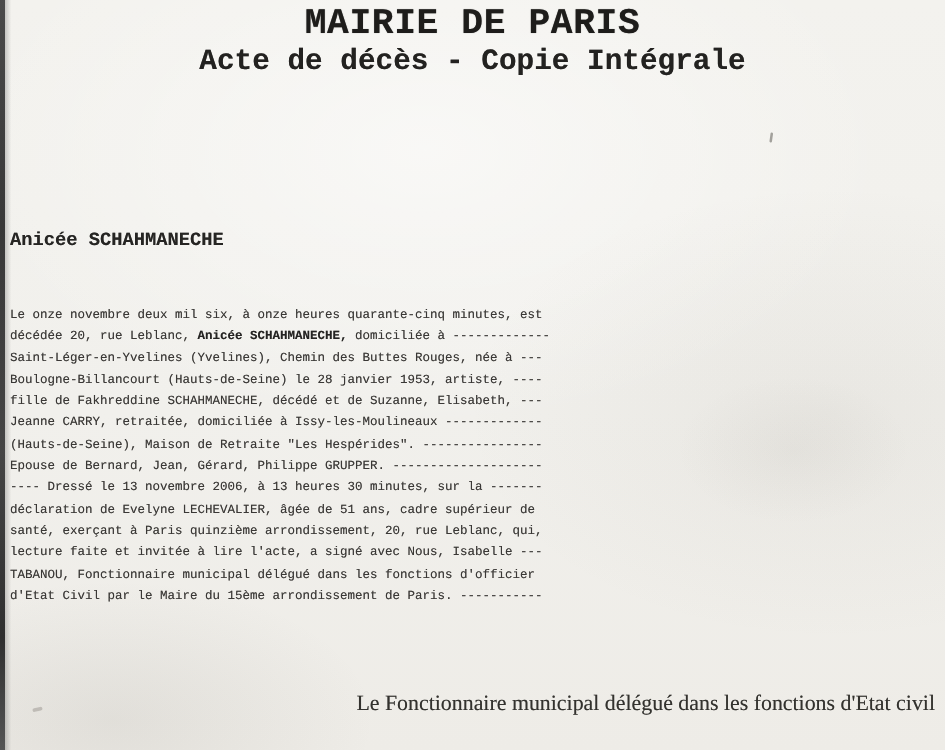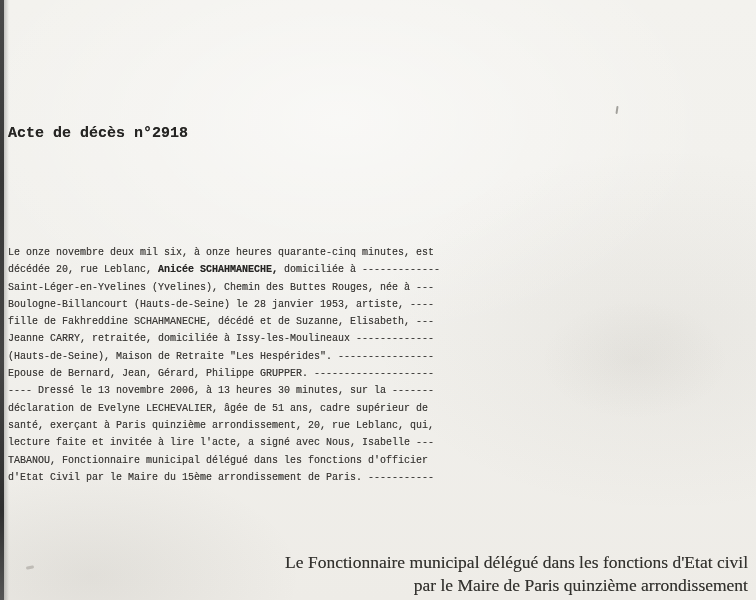--- a/index.html
+++ b/index.html
@@ -119,41 +119,44 @@
   }
 </style>
 </head>
 <body>
 
 <div class="page">
 
   <div class="scan-edge-left"></div>
   <div class="scan-edge-fade"></div>
 
+  <div class="title-block">
+    <div class="title-main">MAIRIE DE PARIS</div>
+    <div class="title-sub">Acte de décès - Copie Intégrale</div>
+  </div>
 
-  <div class="act-number">Acte de décès n°2918</div>
 
+  <div class="act-name">Anicée SCHAHMANECHE</div>
 
   <div class="body-text"><span>Le onze novembre deux mil six, à onze heures quarante-cinq minutes, est
 décédée 20, rue Leblanc, </span><b>Anicée SCHAHMANECHE,</b><span> domiciliée à -------------
 Saint-Léger-en-Yvelines (Yvelines), Chemin des Buttes Rouges, née à ---
 Boulogne-Billancourt (Hauts-de-Seine) le 28 janvier 1953, artiste, ----
 fille de Fakhreddine SCHAHMANECHE, décédé et de Suzanne, Elisabeth, ---
 Jeanne CARRY, retraitée, domiciliée à Issy-les-Moulineaux -------------
 (Hauts-de-Seine), Maison de Retraite "Les Hespérides". ----------------
 Epouse de Bernard, Jean, Gérard, Philippe GRUPPER. --------------------
 ---- Dressé le 13 novembre 2006, à 13 heures 30 minutes, sur la -------
 déclaration de Evelyne LECHEVALIER, âgée de 51 ans, cadre supérieur de
 santé, exerçant à Paris quinzième arrondissement, 20, rue Leblanc, qui,
 lecture faite et invitée à lire l'acte, a signé avec Nous, Isabelle ---
 TABANOU, Fonctionnaire municipal délégué dans les fonctions d'officier
 d'Etat Civil par le Maire du 15ème arrondissement de Paris. -----------</span></div>
 
   <div class="footer-block">
     <div>Le Fonctionnaire municipal délégué dans les fonctions d'Etat civil</div>
-    <div>par le Maire de Paris quinzième arrondissement</div>
   </div>
 
   <div class="speck-1"></div>
   <div class="speck-2"></div>
   <div class="speck-3"></div>
 
 </div>
 
 </body></html>

